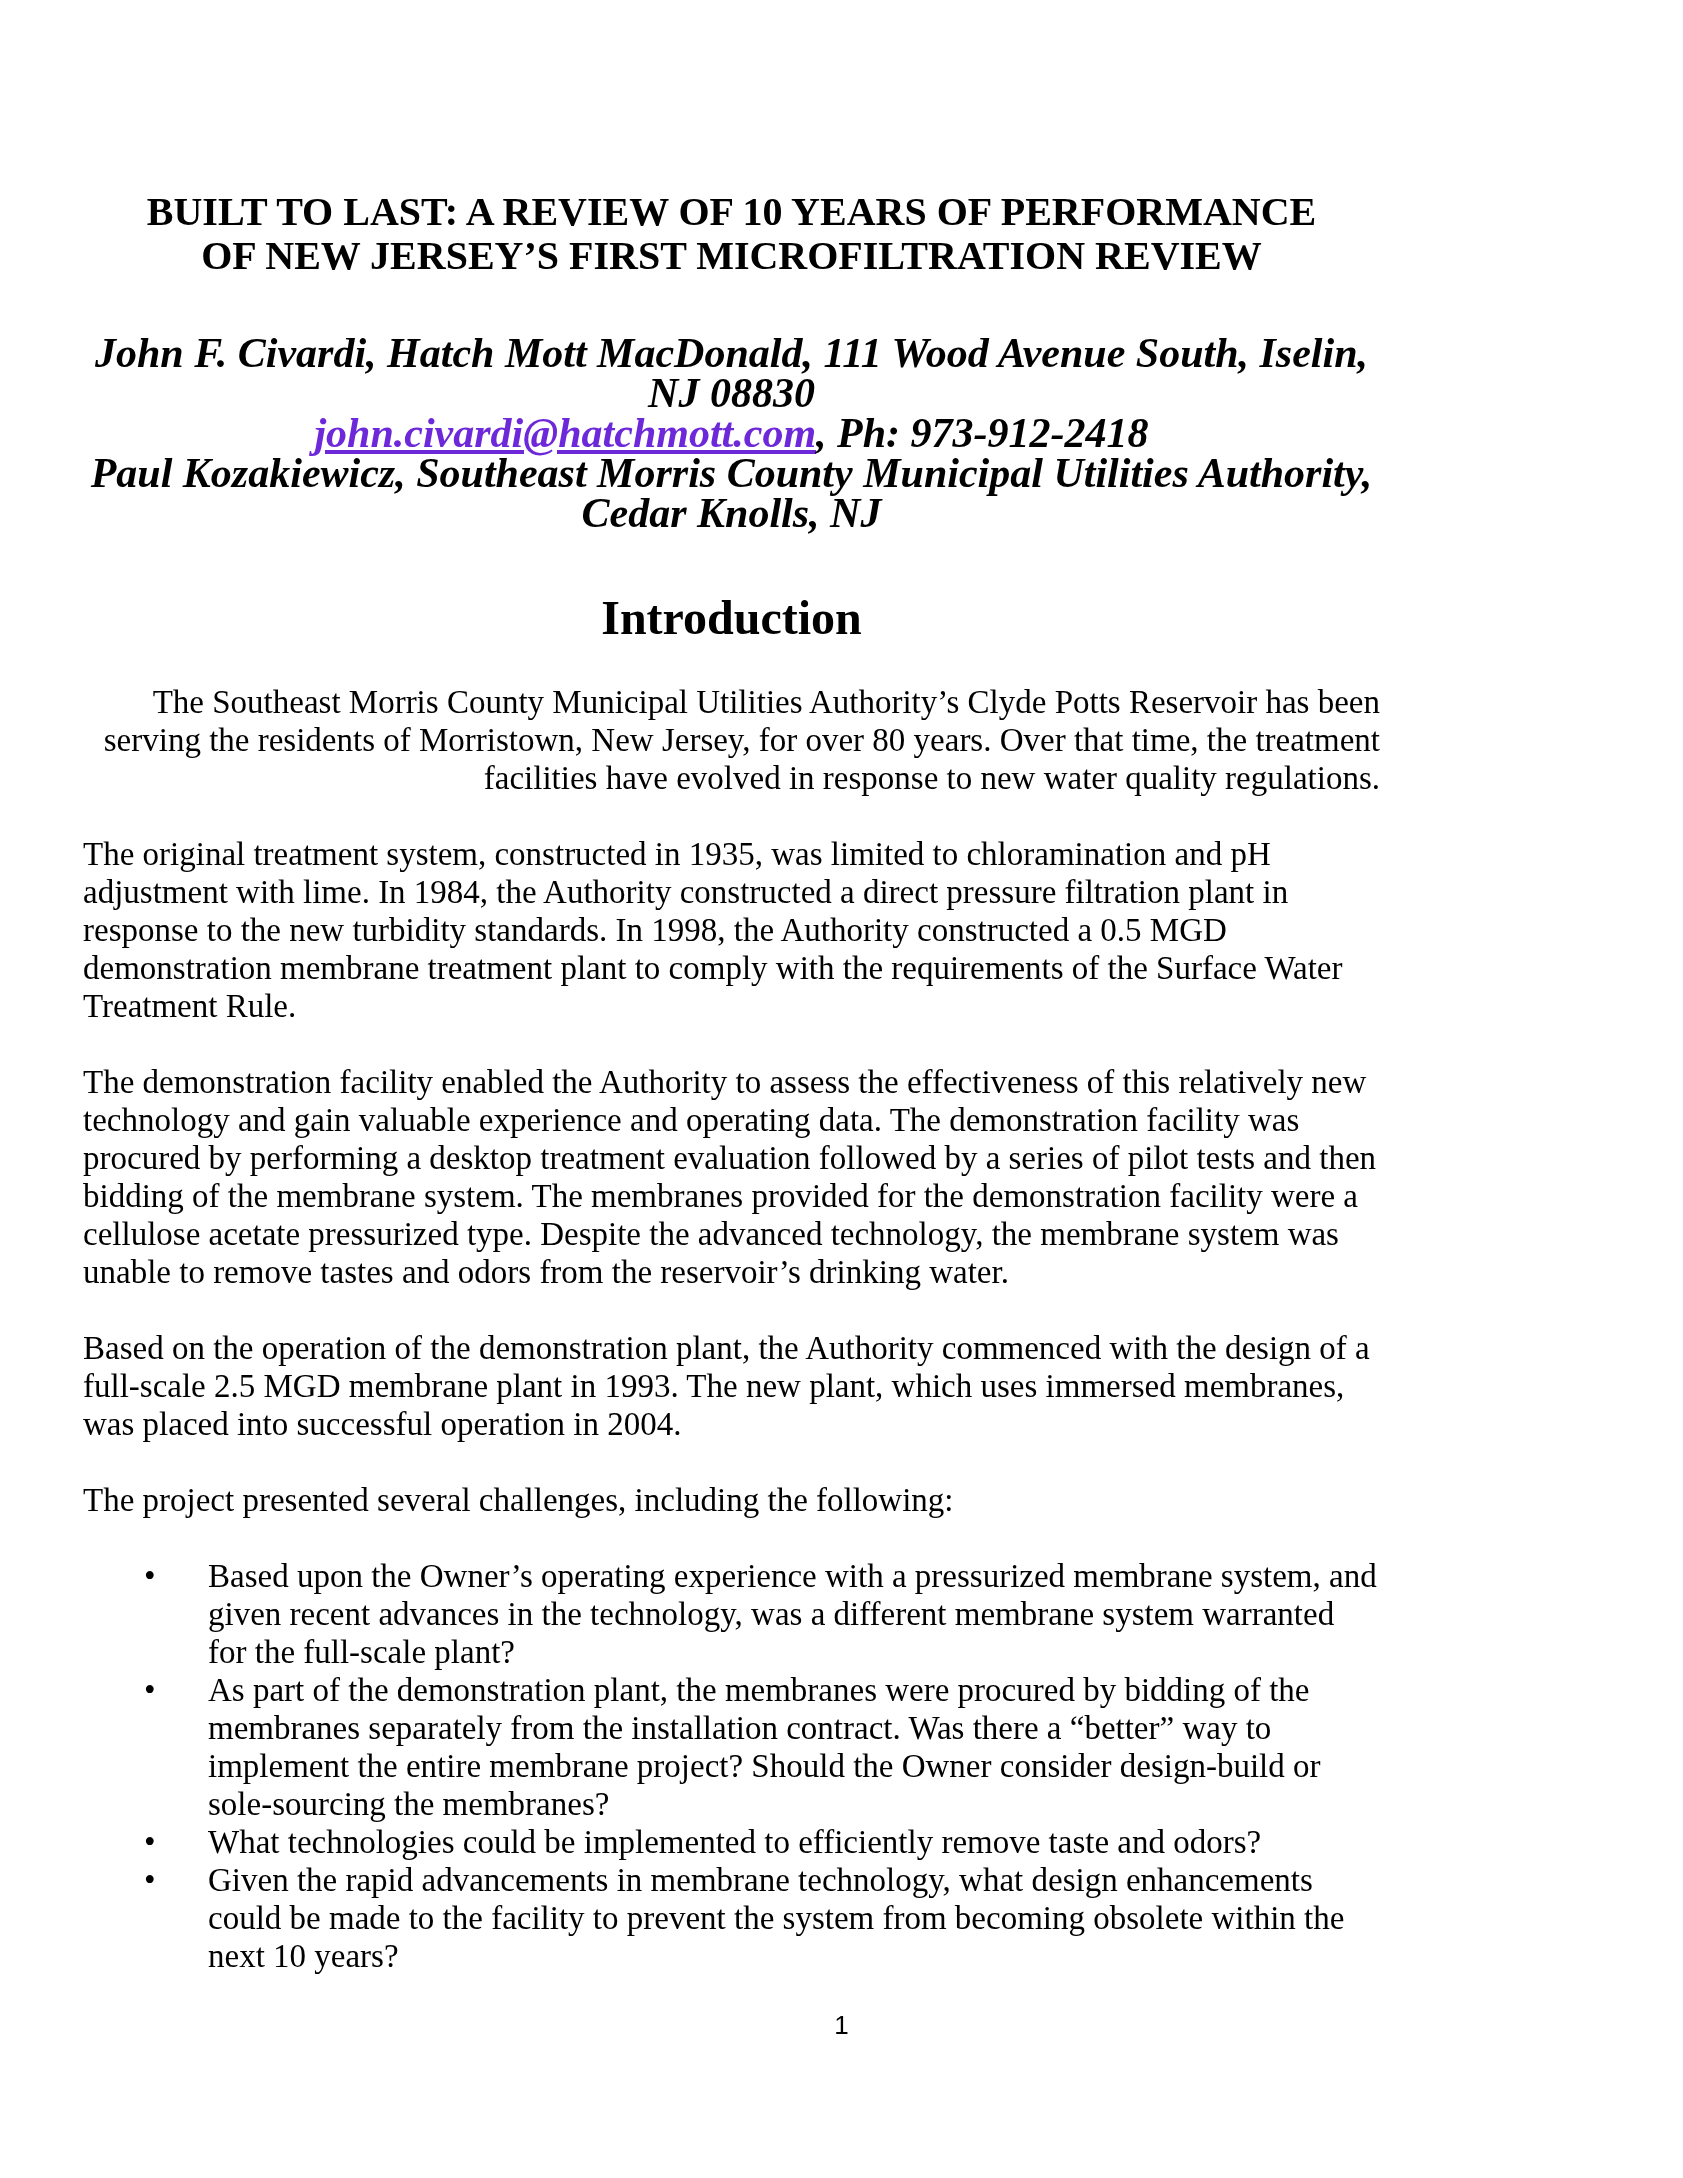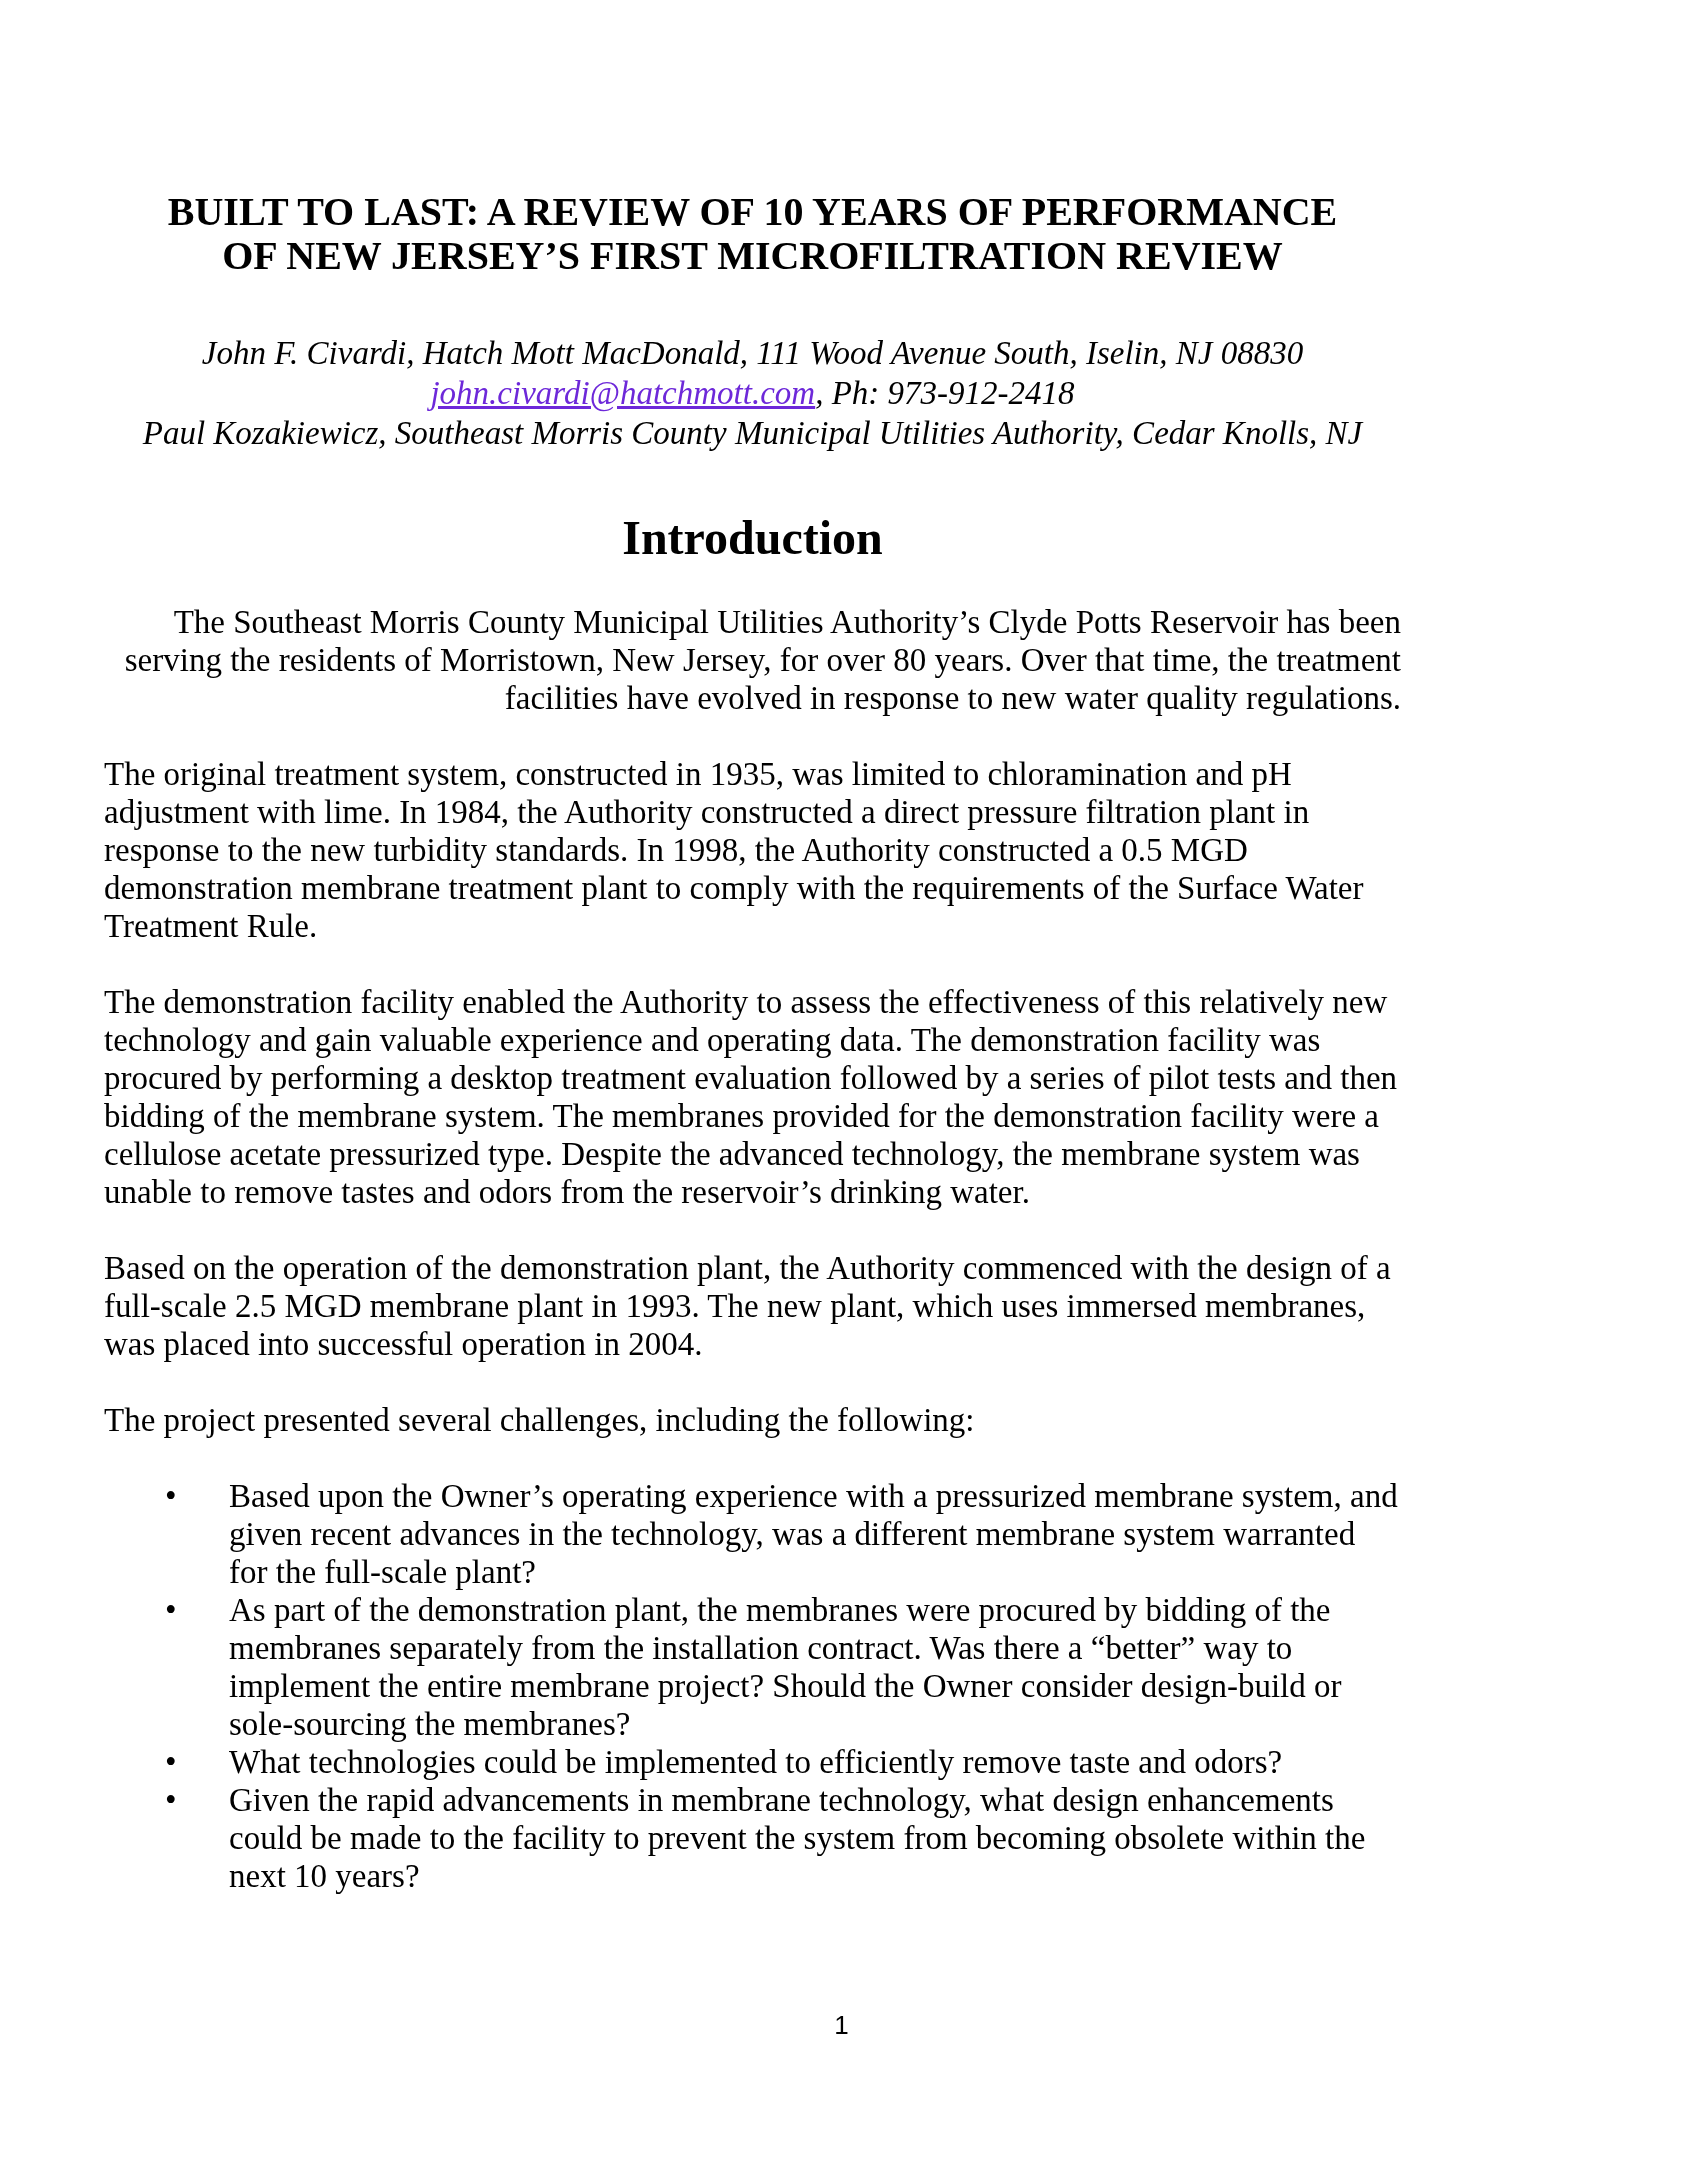--- a/index.html
+++ b/index.html
@@ -6,35 +6,36 @@
   .page {
     position: relative;
     width: 1683px;
     height: 2178px;
     background: #ffffff;
     color: #000000;
     font-family: "Liberation Serif", serif;
     overflow: hidden;
   }
   .content {
-    padding: 190px 193px 0 104px;
+    padding: 190px 193px 0 83px;
     width: 1297px;
   }
   .title-block {
     text-align: center;
     font-weight: bold;
     font-size: 40px;
     line-height: 44px;
   }
   .author-block {
     margin-top: 55px;
     text-align: center;
     font-style: italic;
-    font-size: 33px;
+    font-size: 42px;
     line-height: 40px;
+    font-weight: bold;
   }
   .email-link {
     color: #6d28d9;
     text-decoration: underline;
     cursor: pointer;
   }
   .section-heading {
     margin-top: 63px;
     text-align: center;
     font-weight: bold;

